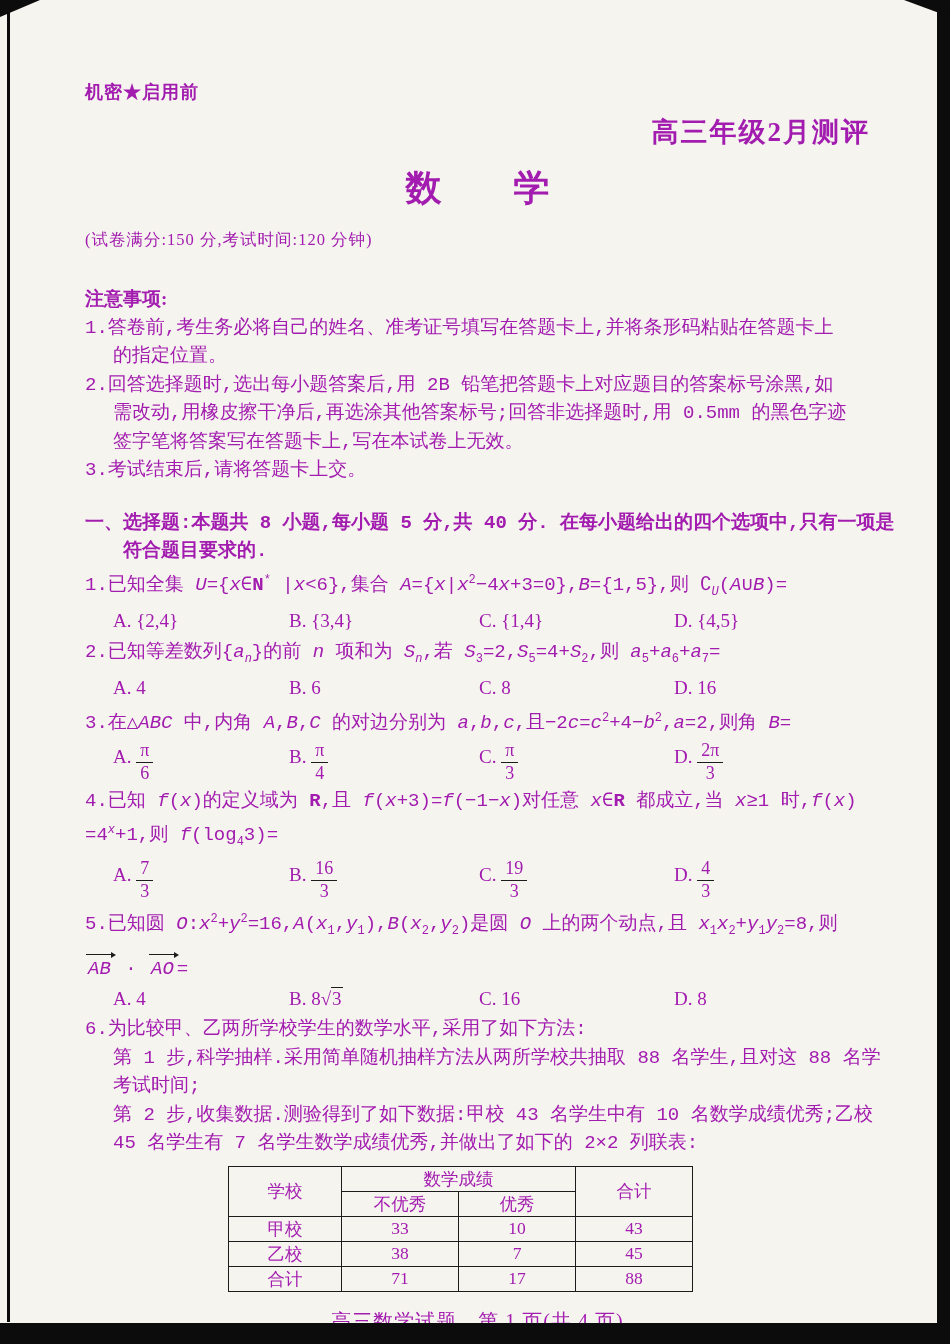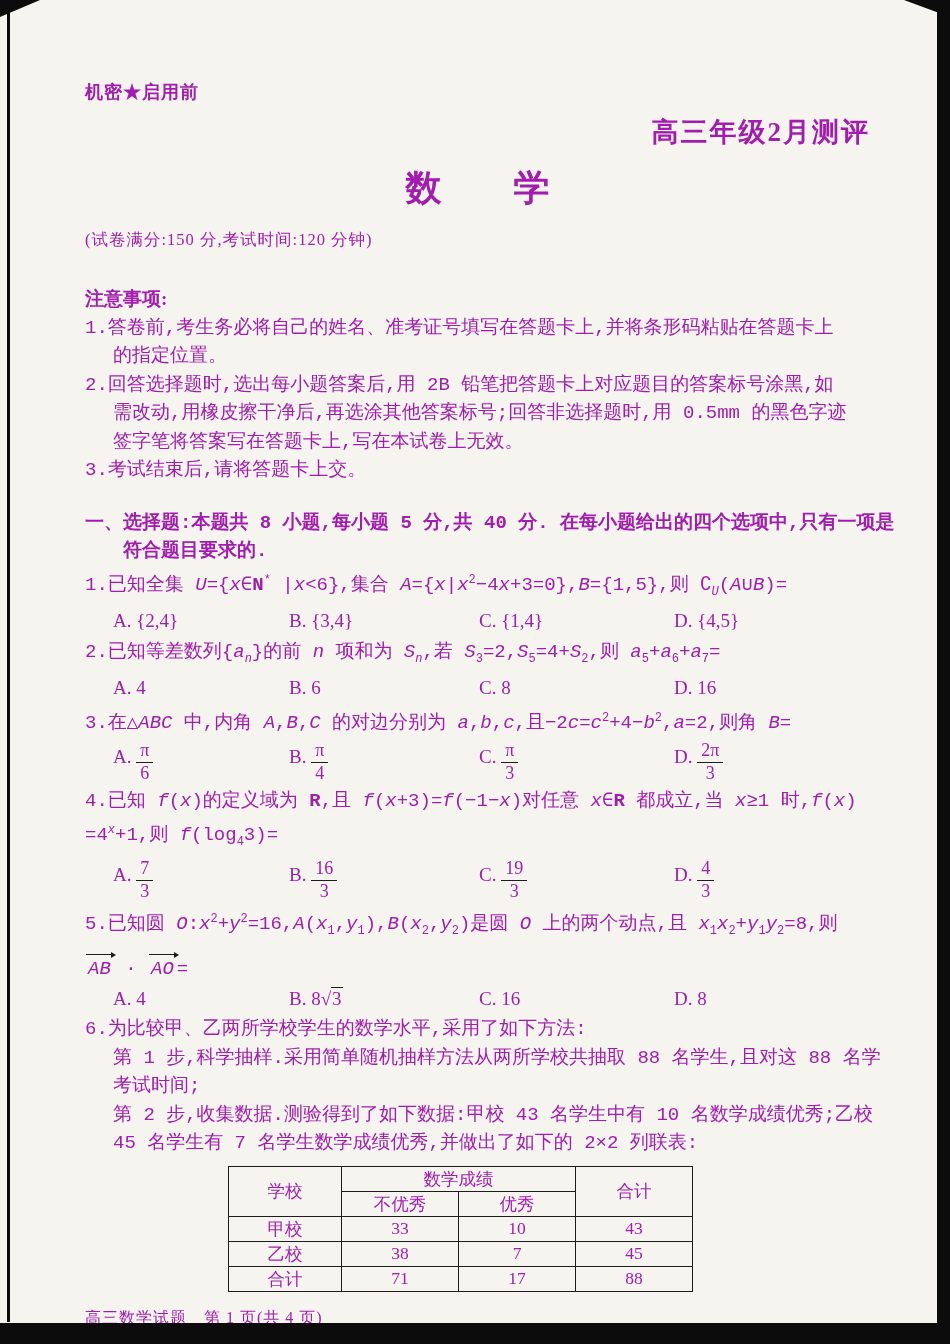--- a/index.html
+++ b/index.html
@@ -38,21 +38,21 @@
   .vec::after { content:''; position:absolute; top:0.6px; right:-2px; width:0; height:0;
                 border-left:5px solid #1c1c1c; border-top:3px solid transparent; border-bottom:3px solid transparent; }
   .ol { border-top:1.3px solid #1c1c1c; padding:0 1px; }
   .q5l2 { padding-top:5px; }
 
   .ctable { border-collapse:collapse; margin:8px 0 0 143px; font-size:17.5px;border-radius:10px; }
   .ctable td { border:1.2px solid #1c1c1c; text-align:center; height:23px; padding:0 6px; }
   .ctable { border:1.8px solid #1c1c1c; }
   .cw1 { width:100px; } .cw2 { width:104px; } .cw3 { width:104px; } .cw4 { width:104px; }
 
-  .page-footer { margin-top:16px; font-size:16px; letter-spacing:1px; }
+  .page-footer { margin-top:16px; text-align:center; font-size:20px; letter-spacing:1px; }
 
   
   .scan { position:absolute; background:#0c0c0c; }
   .scan-left { left:7px; top:0; width:3px; height:1322px; }
   .scan-right { right:0; top:0; width:13px; height:1344px; }
   .scan-bottom { left:0; bottom:0; width:950px; height:21px; }
   .scan-tl { left:0; top:0; width:40px; height:17px; clip-path:polygon(0 0,100% 0,0 100%); }
   .scan-tr { right:0; top:0; width:46px; height:17px; clip-path:polygon(0 0,100% 0,100% 100%); }
 </style>
 </head>

